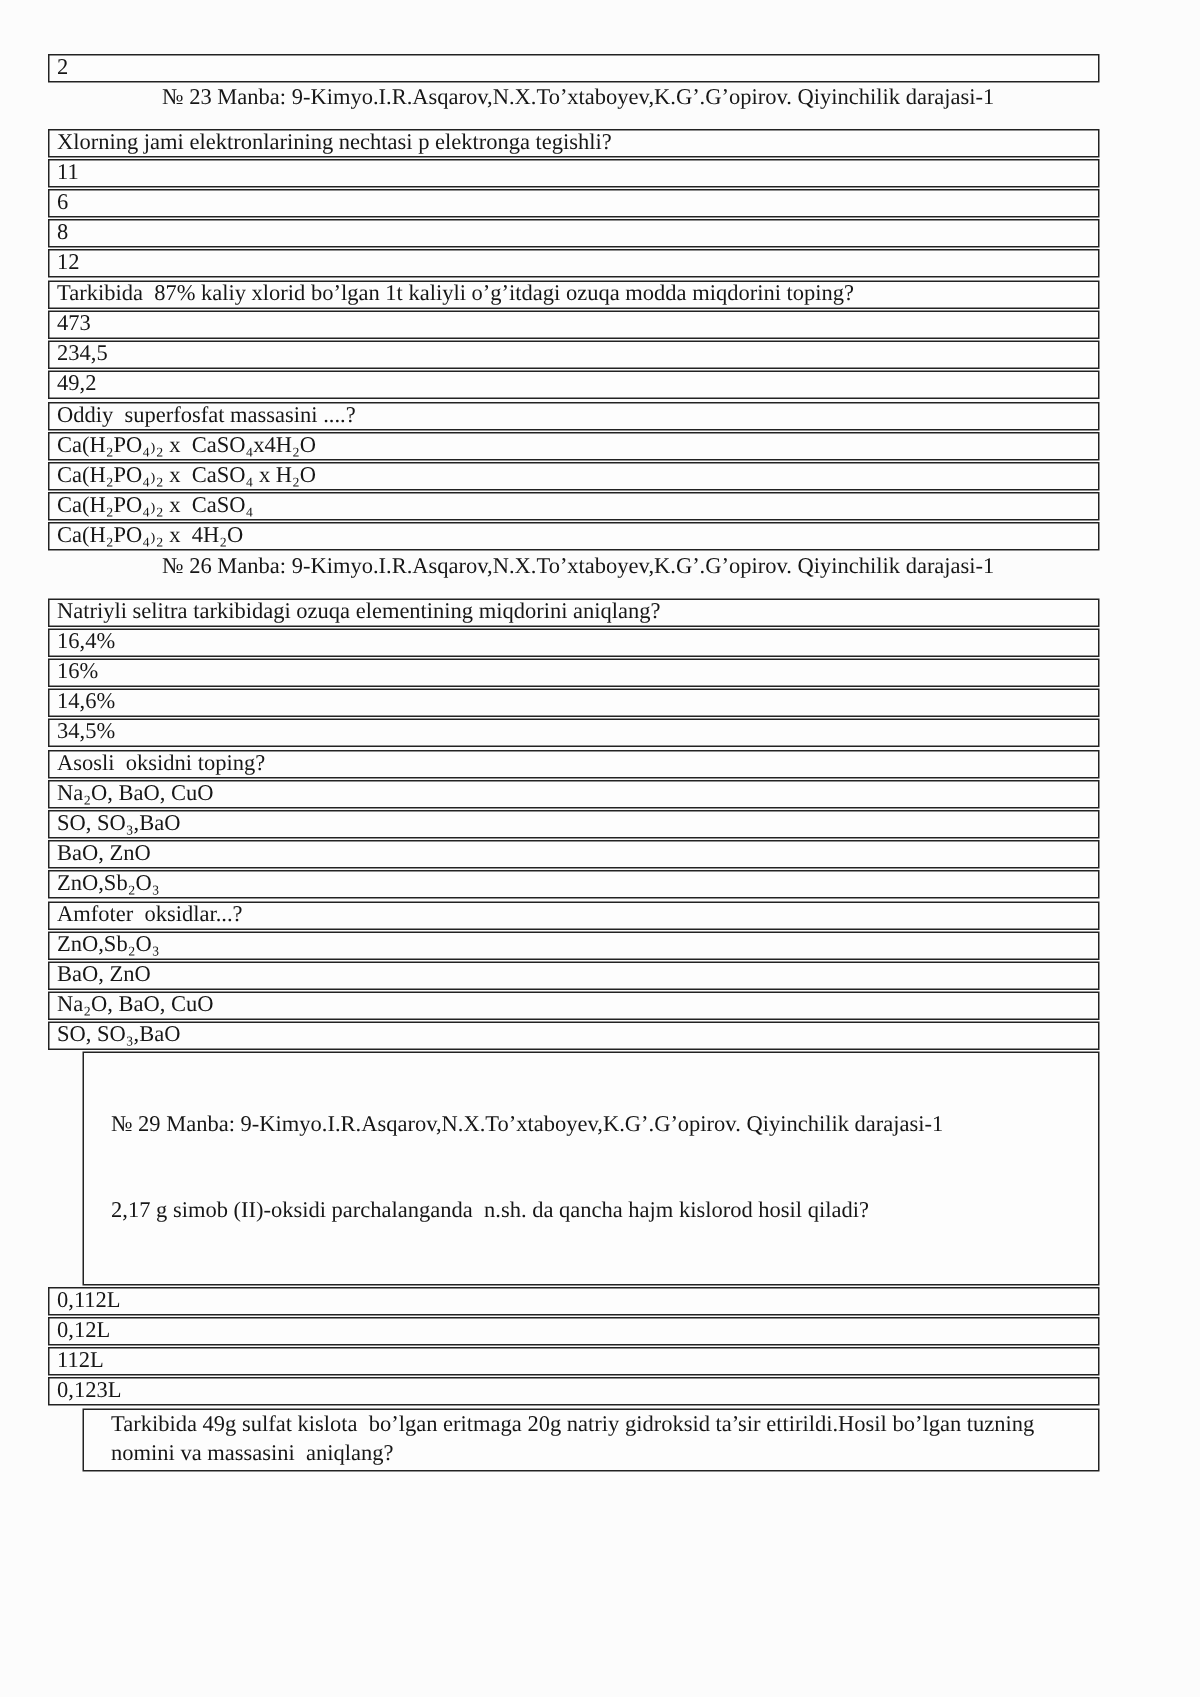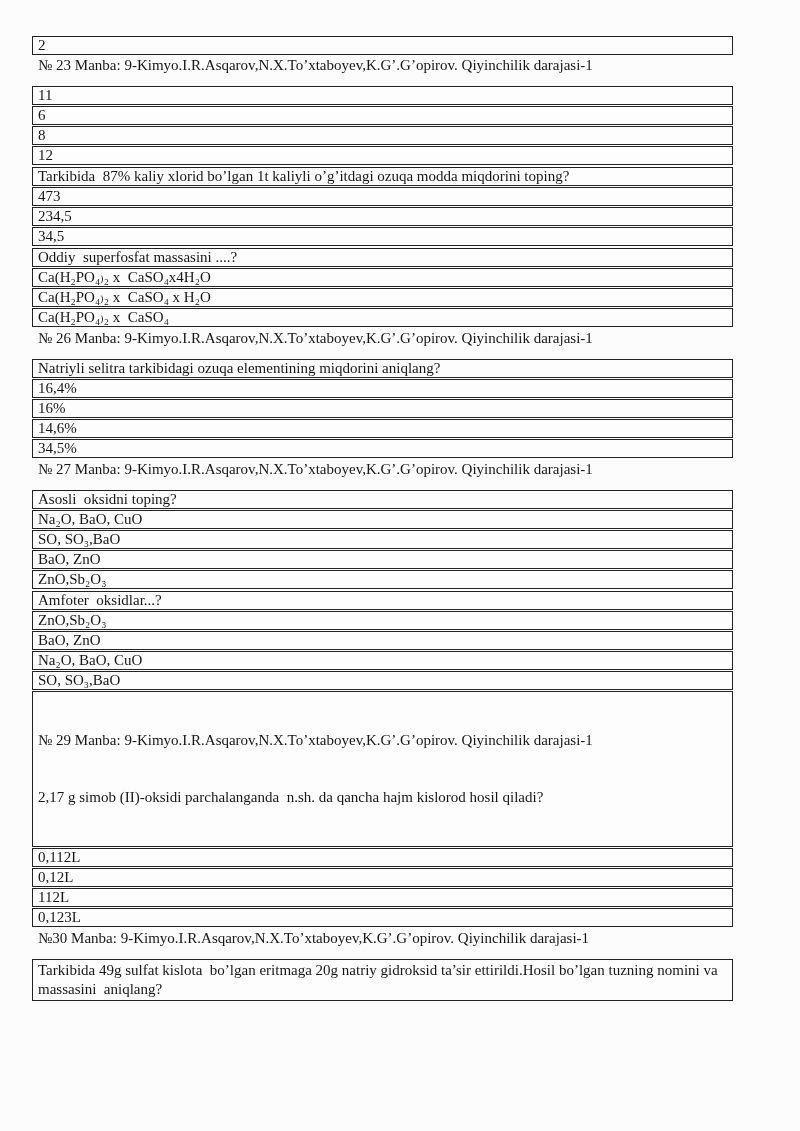--- a/index.html
+++ b/index.html
@@ -22,73 +22,76 @@
     font-size: 15px;
     margin-bottom: 1px;
     white-space: pre;
     overflow: hidden;
   }
   .trow.multi {
     height: auto;
     min-height: 40px;
     line-height: 19px;
     white-space: pre-wrap;
-    padding: 1px 6px 1px 5px;
+    padding: 1px 6px 1px 18px;
+    margin-left: 23px;
   }
   .trow.multi .inner-line { white-space: pre-wrap; }
   .source-line {
     font-size: 15px;
     line-height: 18px;
     margin: 1px 0 12px 6px;
     white-space: pre;
+    text-align: center;
   }
 </style>
 </head>
 <body>
 
 <div class="page">
 
   <div class="trow">2</div>
 
   <div class="source-line">№ 23 Manba: 9-Kimyo.I.R.Asqarov,N.X.To’xtaboyev,K.G’.G’opirov. Qiyinchilik darajasi-1</div>
 
   <div class="qtable">
+    <div class="trow">Xlorning jami elektronlarining nechtasi p elektronga tegishli?</div>
     <div class="trow">11</div>
     <div class="trow">6</div>
     <div class="trow">8</div>
     <div class="trow">12</div>
   </div>
 
 
   <div class="qtable">
     <div class="trow">Tarkibida  87% kaliy xlorid bo’lgan 1t kaliyli o’g’itdagi ozuqa modda miqdorini toping?</div>
     <div class="trow">473</div>
     <div class="trow">234,5</div>
-    <div class="trow">34,5</div>
+    <div class="trow">49,2</div>
   </div>
 
 
   <div class="qtable">
     <div class="trow">Oddiy  superfosfat massasini ....?</div>
     <div class="trow">Ca(H₂PO₄₎₂ x  CaSO₄x4H₂O</div>
     <div class="trow">Ca(H₂PO₄₎₂ x  CaSO₄ x H₂O</div>
     <div class="trow">Ca(H₂PO₄₎₂ x  CaSO₄</div>
+    <div class="trow">Ca(H₂PO₄₎₂ x  4H₂O</div>
   </div>
 
   <div class="source-line">№ 26 Manba: 9-Kimyo.I.R.Asqarov,N.X.To’xtaboyev,K.G’.G’opirov. Qiyinchilik darajasi-1</div>
 
   <div class="qtable">
     <div class="trow">Natriyli selitra tarkibidagi ozuqa elementining miqdorini aniqlang?</div>
     <div class="trow">16,4%</div>
     <div class="trow">16%</div>
     <div class="trow">14,6%</div>
     <div class="trow">34,5%</div>
   </div>
 
-  <div class="source-line">№ 27 Manba: 9-Kimyo.I.R.Asqarov,N.X.To’xtaboyev,K.G’.G’opirov. Qiyinchilik darajasi-1</div>
 
   <div class="qtable">
     <div class="trow">Asosli  oksidni toping?</div>
     <div class="trow">Na₂O, BaO, CuO</div>
     <div class="trow">SO, SO₃,BaO</div>
     <div class="trow">BaO, ZnO</div>
     <div class="trow">ZnO,Sb₂O₃</div>
   </div>
 
 
@@ -101,20 +104,19 @@
     <div class="trow multi">
       <div class="inner-line">№ 29 Manba: 9-Kimyo.I.R.Asqarov,N.X.To’xtaboyev,K.G’.G’opirov. Qiyinchilik darajasi-1</div>
       <div class="inner-line">2,17 g simob (II)-oksidi parchalanganda  n.sh. da qancha hajm kislorod hosil qiladi?</div>
     </div>
     <div class="trow">0,112L</div>
     <div class="trow">0,12L</div>
     <div class="trow">112L</div>
     <div class="trow">0,123L</div>
   </div>
 
-  <div class="source-line">№30 Manba: 9-Kimyo.I.R.Asqarov,N.X.To’xtaboyev,K.G’.G’opirov. Qiyinchilik darajasi-1</div>
 
   <div class="qtable">
     <div class="trow multi">Tarkibida 49g sulfat kislota  bo’lgan eritmaga 20g natriy gidroksid ta’sir ettirildi.Hosil bo’lgan tuzning nomini va massasini  aniqlang?</div>
 
   </div>
 
 </div>
 
 </body></html>

